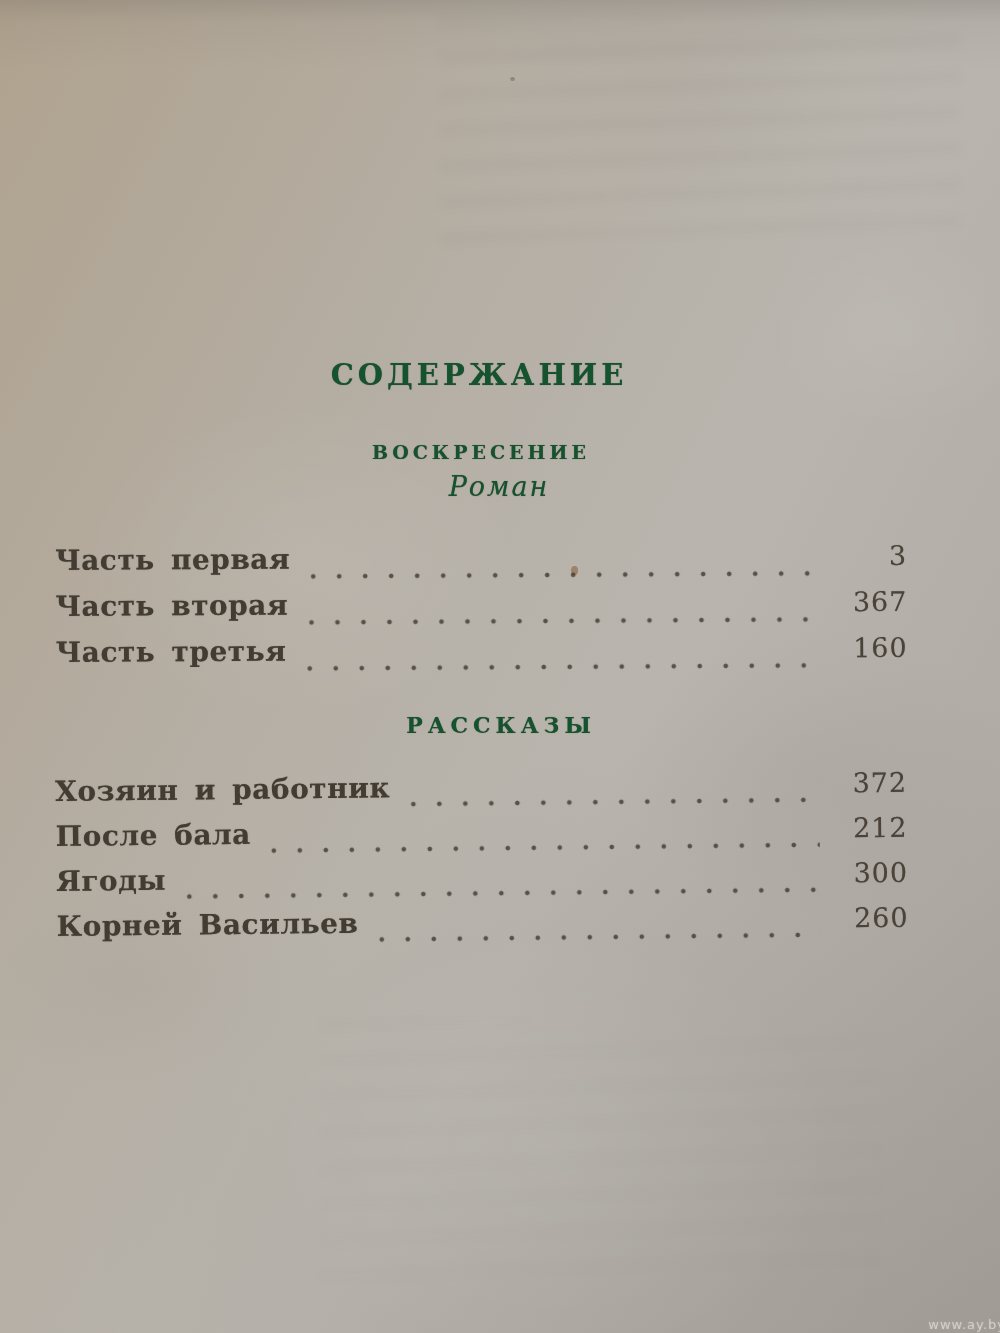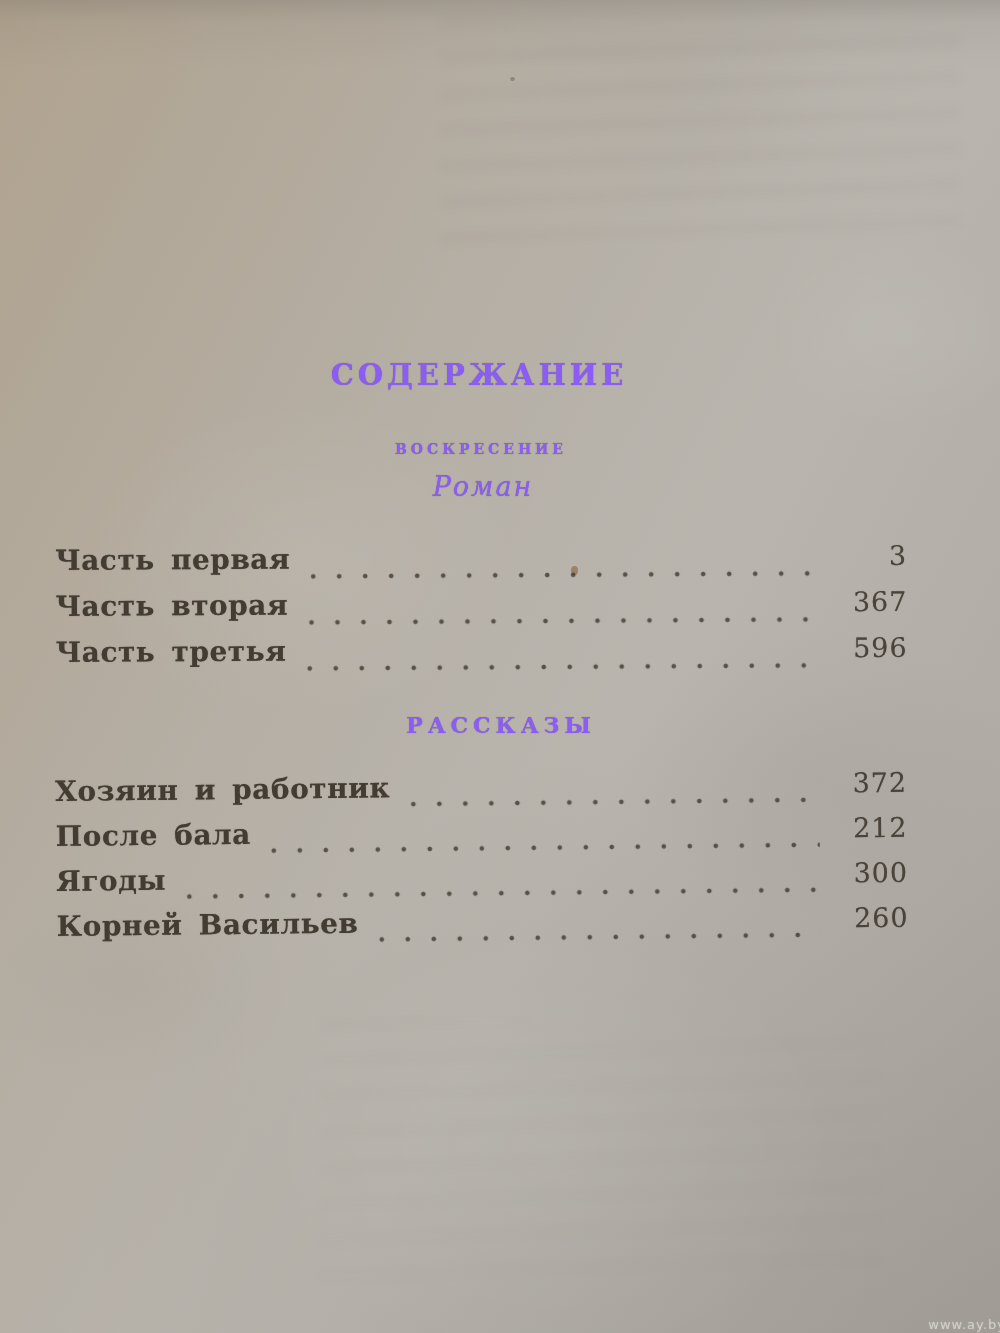--- a/index.html
+++ b/index.html
@@ -30,32 +30,32 @@
       rgba(185,180,172,0) 9px, rgba(185,180,172,0) 36px);
     filter: blur(5px); opacity: 0.55; pointer-events: none;
   }
   .show-through.lower {
     top: 1020px; right: 120px; width: 560px; height: 260px; opacity: 0.25;
   }
   .speck { position: absolute; border-radius: 50%; pointer-events: none; }
   .speck.rust { left: 571px; top: 566px; width: 7px; height: 9px; background: rgba(138,90,48,0.55); filter: blur(0.5px); }
   .speck.dark { left: 510px; top: 77px; width: 5px; height: 4px; background: rgba(70,64,58,0.35); filter: blur(0.6px); }
 
-  .ink { color: #8b5cf6; text-shadow: 0 0 1px rgba(61,54,46,0.55); }
+  .ink { color: #14532d; text-shadow: 0 0 1px rgba(61,54,46,0.55); }
 
   .page-title {
     position: absolute; top: 360px; left: 0; width: 958px; text-align: center;
     font-weight: 700; font-size: 29px; letter-spacing: 4px; line-height: 1.1;
   }
   .heading-1 {
     position: absolute; top: 441px; left: 0; width: 962px; text-align: center;
-    font-weight: 700; font-size: 14px; letter-spacing: 4px;
+    font-weight: 700; font-size: 19px; letter-spacing: 4px;
   }
   .subheading-1 {
-    position: absolute; top: 471px; left: 0; width: 966px; text-align: center;
+    position: absolute; top: 471px; left: 16px; width: 966px; text-align: center;
     font-style: italic; font-weight: 500; font-size: 27px; letter-spacing: 2px;
     color: #45holder;
   }
   .heading-2 {
     position: absolute; top: 712px; left: 0; width: 1002px; text-align: center;
     font-weight: 700; font-size: 22px; letter-spacing: 5px;
   }
 
   .toc-section { position: absolute; left: 55px; width: 852px; transform-origin: left top; }
   .toc-section.first  { top: 544px; transform: rotate(-0.35deg); }
@@ -109,21 +109,21 @@
     <span class="toc-page">3</span>
   </div>
   <div class="toc-row">
     <span class="toc-label">Часть вторая</span>
     <span class="dot-leader"></span>
     <span class="toc-page">367</span>
   </div>
   <div class="toc-row">
     <span class="toc-label">Часть третья</span>
     <span class="dot-leader"></span>
-    <span class="toc-page">596</span>
+    <span class="toc-page">160</span>
   </div>
 </div>
 
 <div class="heading-2 ink">РАССКАЗЫ</div>
 
 <div class="toc-section second">
   <div class="toc-row">
     <span class="toc-label">Хозяин и работник</span>
     <span class="dot-leader"></span>
     <span class="toc-page">372</span>

